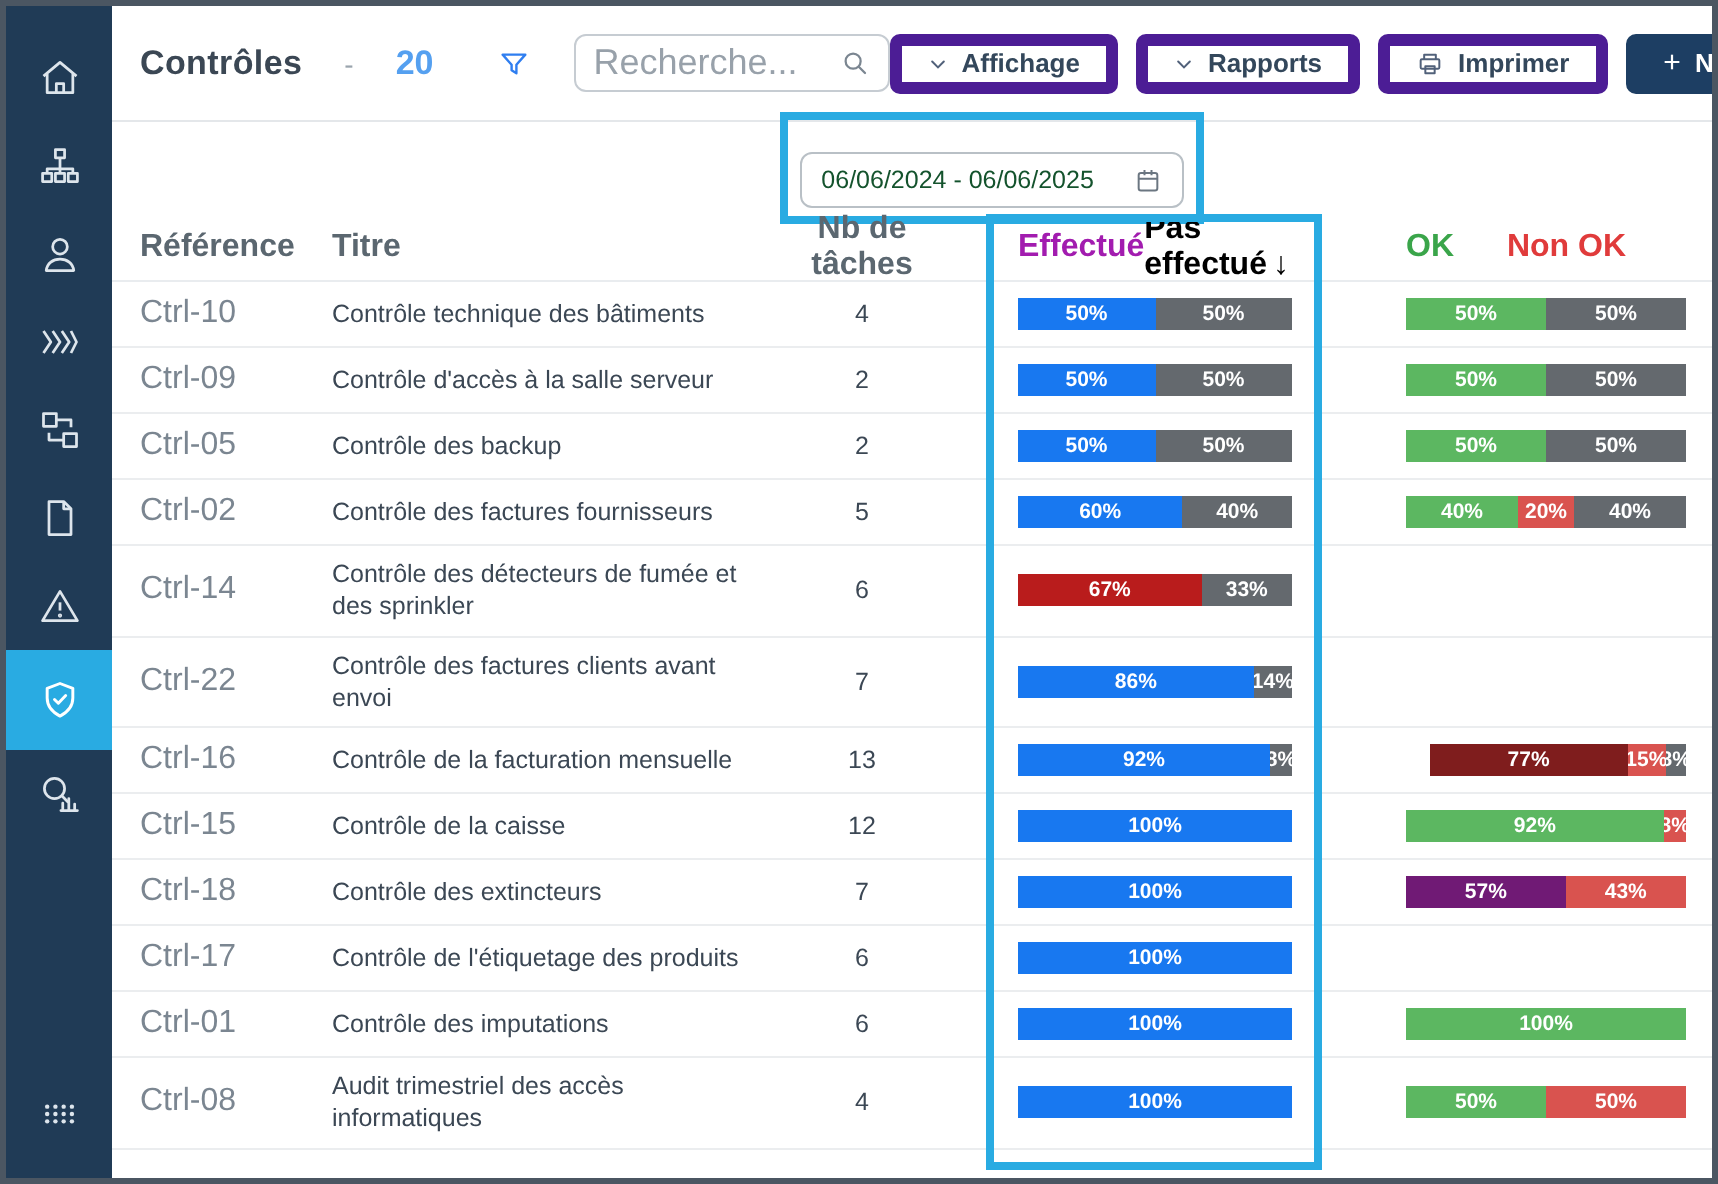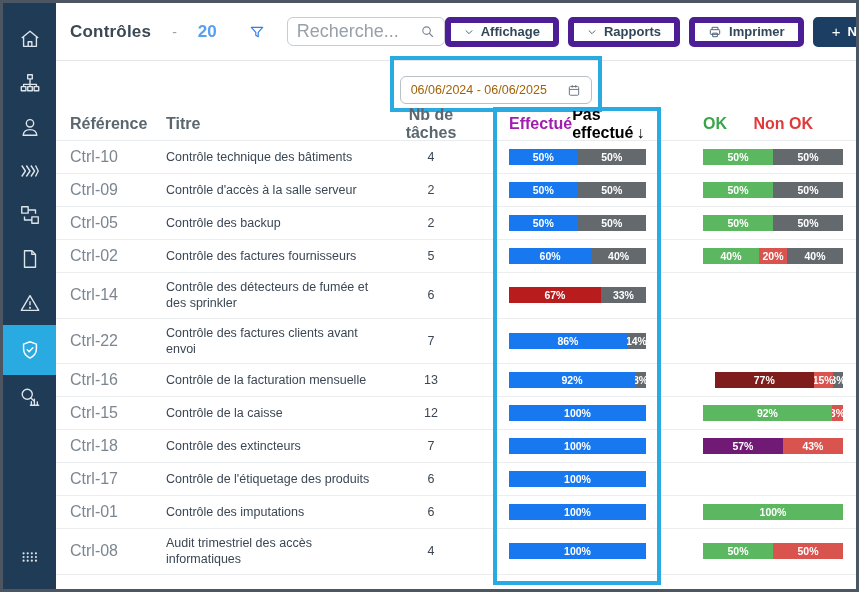--- a/index.html
+++ b/index.html
@@ -39,21 +39,21 @@
          display:flex; align-items:center; gap:7px; padding:0 13px; font-size:13px;
          font-weight:700; color:#33475b; cursor:pointer; font-family:"Liberation Sans",sans-serif; }
   .btn .chev, .btn .picon { color:#51617a; display:flex; }
   .btn.primary { background:#1d3e63; border-color:#1d3e63; color:#fff; }
   .btn.primary .plus { font-weight:400; font-size:15px; line-height:1; }
 
   .daterow { height:46px; display:flex; align-items:center; justify-content:center; flex-shrink:0; }
   .hl-date { border:4px solid #29abe2; padding:4px 6px; }
   .date-input { width:192px; height:28px; border:1px solid #b9c0c6; border-radius:6px;
                 display:flex; align-items:center; justify-content:space-between; padding:0 10px;
-                font-size:12.5px; color:#a16207; cursor:pointer; background:#fff;margin-top:12px; }
+                font-size:12.5px; color:#14532d; cursor:pointer; background:#fff;margin-top:12px; }
   .date-input .cal { color:#6b7681; display:flex; }
 
   
   .tablewrap { position:relative; flex:1; overflow:hidden; }
   .col-highlight { position:absolute; left:437px; top:0; width:168px; height:478px;
                    border:4px solid #29abe2; pointer-events:none; z-index:6; }
 
   .thead, .row { display:flex; align-items:center; padding-left:14px; }
   .thead { height:34px; border-bottom:1px solid #e9ecef; }
   .row { min-height:33px; padding-top:6px; padding-bottom:6px; border-bottom:1px solid #ebedef; }

